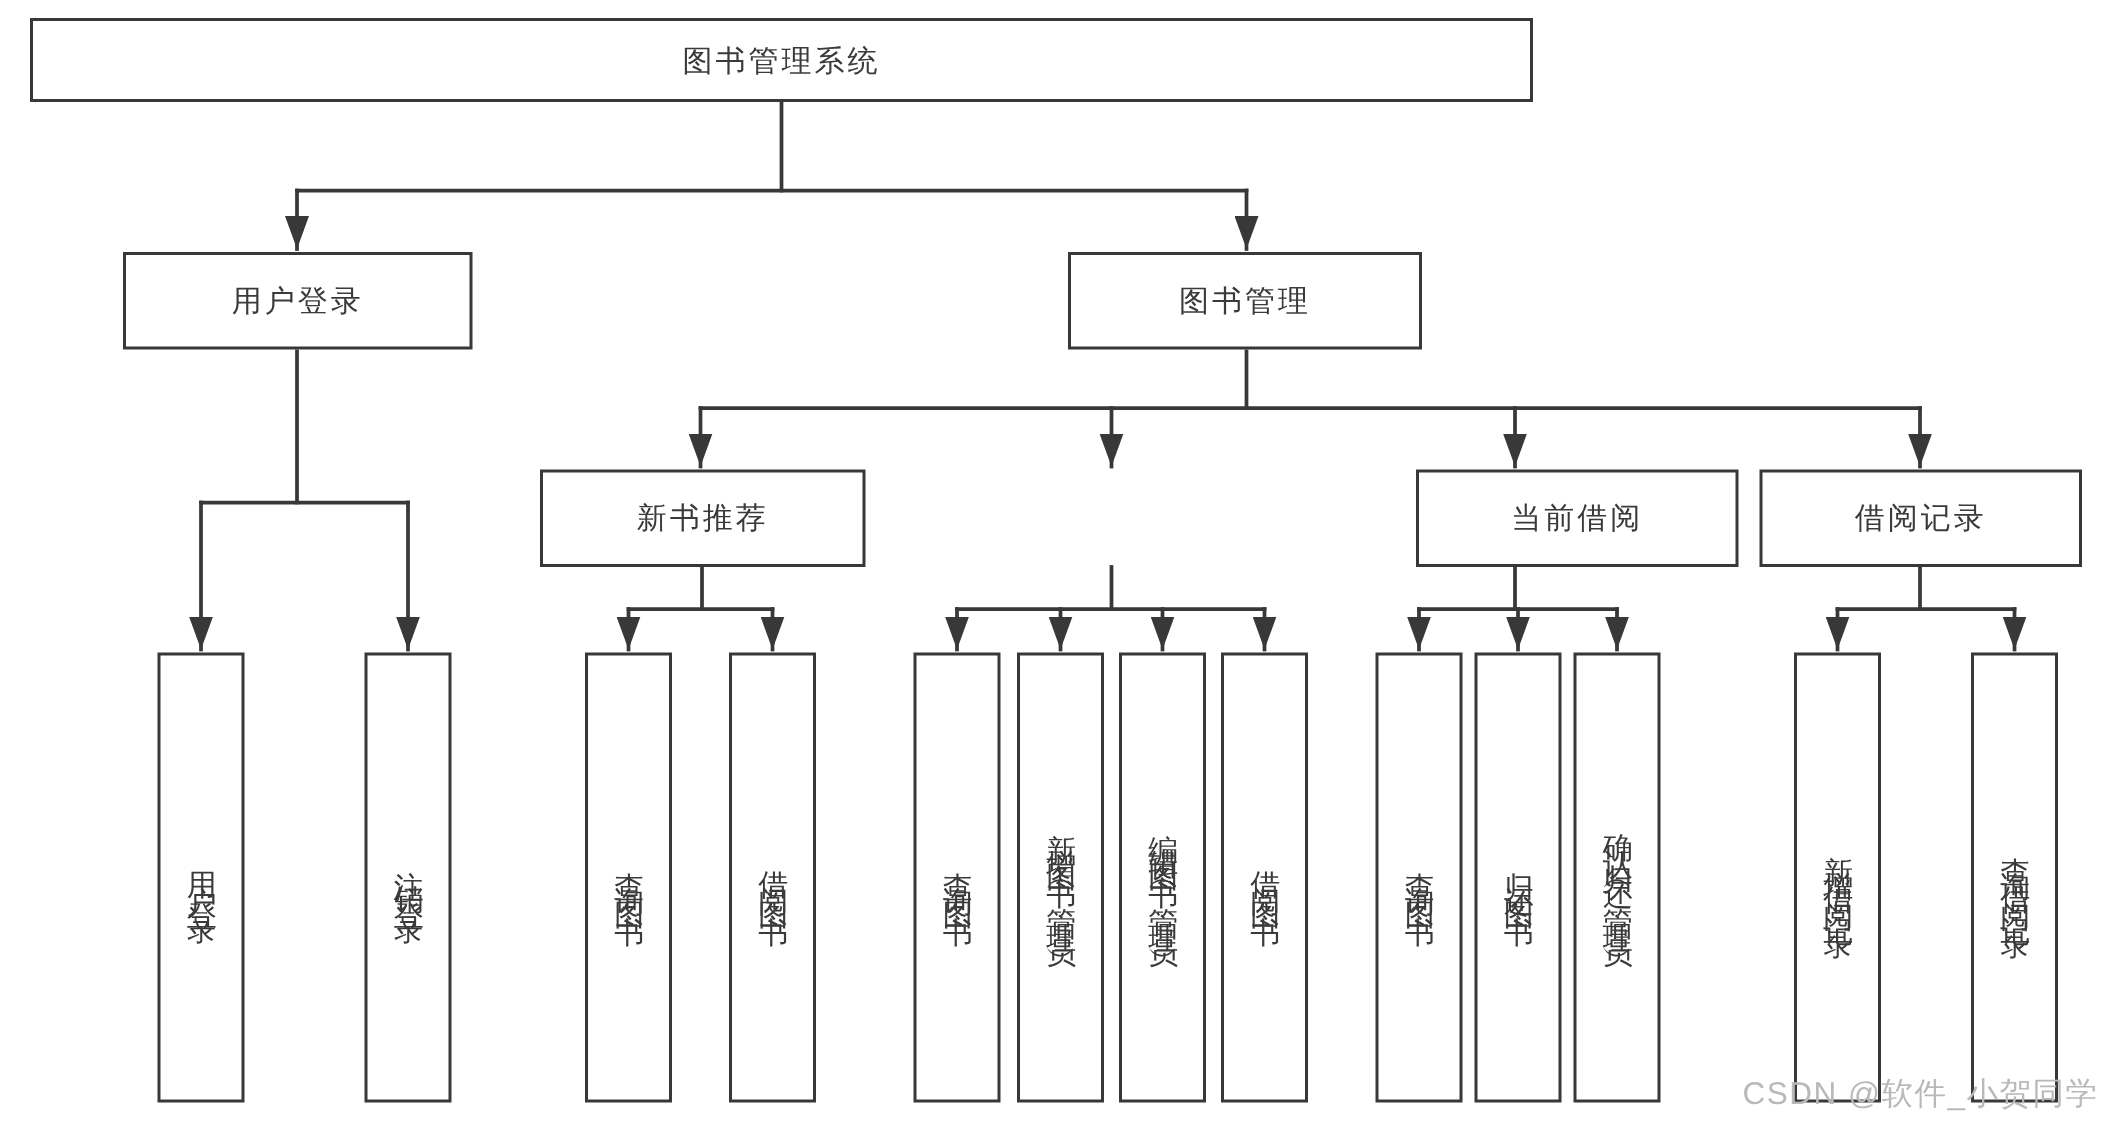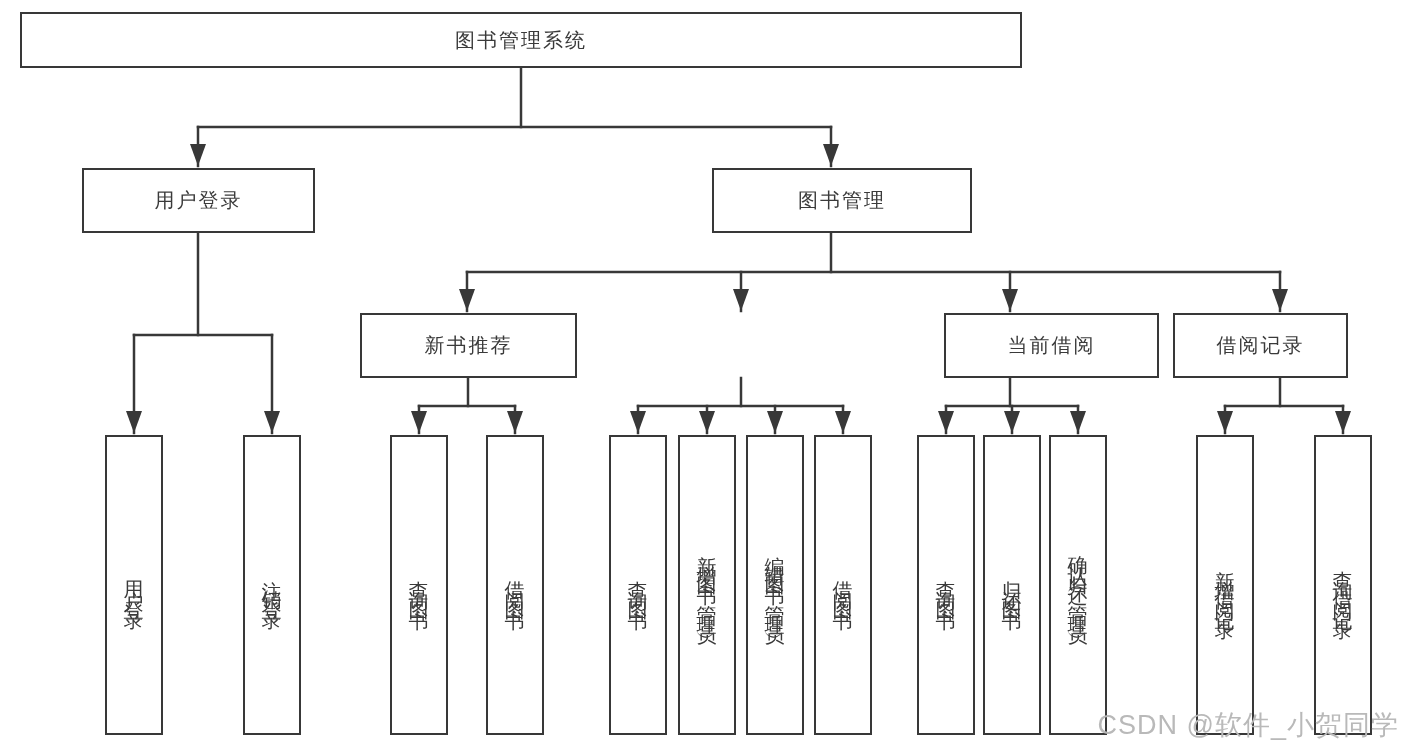--- a/index.html
+++ b/index.html
@@ -44,21 +44,21 @@
     text-orientation: mixed;
     font-size: 20px;
     letter-spacing: 10px;
     line-height: 1;
     white-space: nowrap;
   }
   .watermark {
     position: absolute;
     right: 6px;
     bottom: 4px;
-    font-size: 27px;
+    font-size: 21px;
     color: #b9b9b9;
     letter-spacing: 1px;
     white-space: nowrap;
   }
 </style>
 </head>
 <body>
 
 <div class="canvas">
 
@@ -124,31 +124,31 @@
     </g>
   </svg>
 
   <div class="node hbox" style="left:20px; top:12px; width:1002px; height:56px">
     <span>图书管理系统</span>
   </div>
 
   <div class="node hbox" style="left:82px; top:168px; width:233px; height:65px">
     <span>用户登录</span>
   </div>
-  <div class="node hbox" style="left:712px; top:168px; width:260px; height:65px">
+  <div class="node hbox" style="left:712px; top:168px; width:236px; height:65px">
     <span>图书管理</span>
   </div>
 
   <div class="node hbox" style="left:360px; top:313px; width:217px; height:65px">
     <span>新书推荐</span>
   </div>
   <div class="node hbox" style="left:944px; top:313px; width:215px; height:65px">
     <span>当前借阅</span>
   </div>
-  <div class="node hbox" style="left:1173px; top:313px; width:175px; height:65px">
+  <div class="node hbox" style="left:1173px; top:313px; width:215px; height:65px">
     <span>借阅记录</span>
   </div>
 
   <div class="node vbox" style="left:105px; top:435px; width:58px; height:300px">
     <span>用户登录</span>
   </div>
   <div class="node vbox" style="left:243px; top:435px; width:58px; height:300px">
     <span>注销登录</span>
   </div>
 

